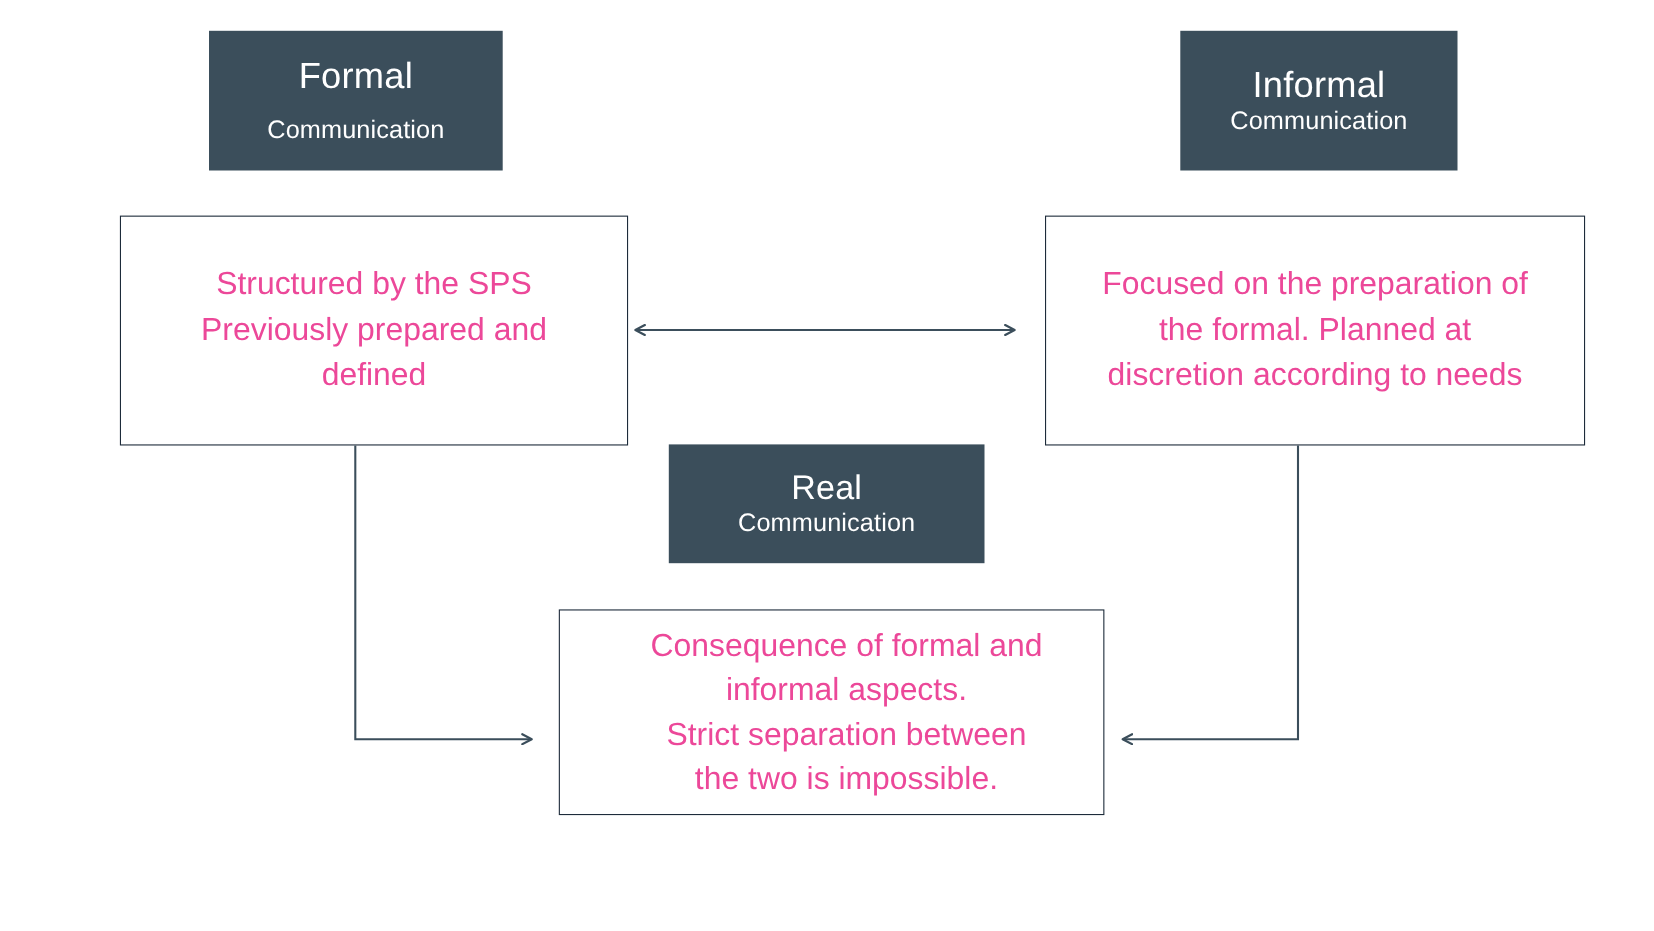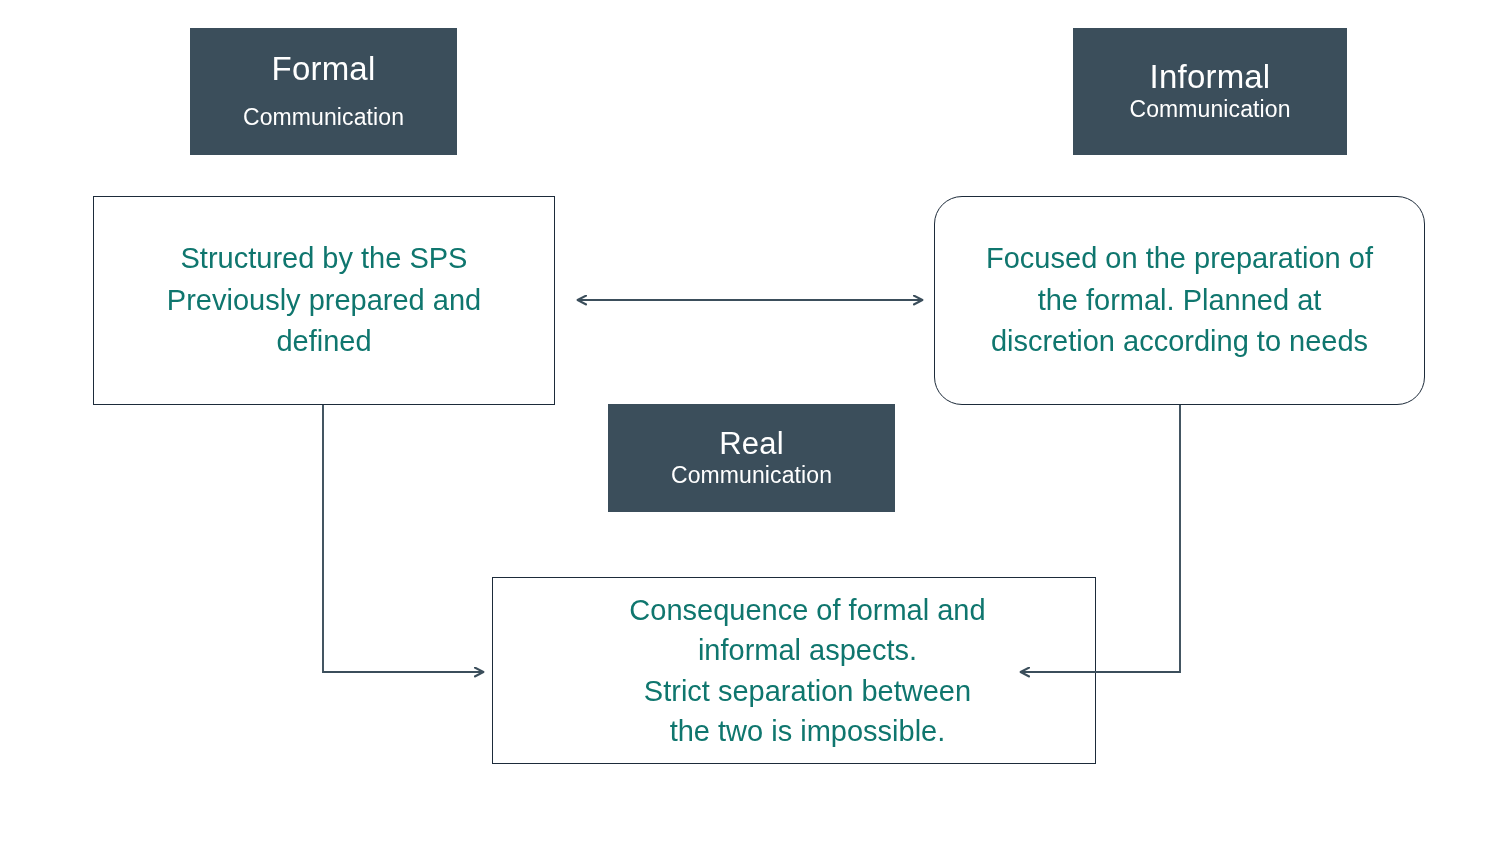--- a/index.html
+++ b/index.html
@@ -38,48 +38,49 @@
     font-size: 23px;
     line-height: 1.15;
     font-weight: 400;
     letter-spacing: .1px;
     white-space: nowrap;
     margin-top: 1px;
     text-align: right;
   }
 
   #hdr-formal   { left: 190px;  top: 28px;  width: 267px; height: 127px; gap: 16px; }
-  #hdr-informal { left: 1073px; top: 28px;  width: 274px; height: 127px; }
+  #hdr-informal { left: 1073px; top: 28px;  width: 252px; height: 127px; }
   #hdr-real     { left: 608px;  top: 404px; width: 287px; height: 108px; }
   #hdr-real .title { font-size: 31px; }
   #hdr-real .sub   { font-size: 23px; }
 
   
   .wbox {
     position: absolute;
     background: #ffffff;
     border: 1.4px solid #1d2b3a;
     box-sizing: border-box;
     display: flex;
     align-items: center;
     justify-content: center;
     text-align: center;
-    color: #0f766e;
+    color: #ec4899;
+    margin-left: 16px;
   }
   .wbox .body {
     font-size: 29px;
     line-height: 1.43;
     font-weight: 400;
     padding: 0 14px;
     white-space: pre-line;
   }
 
   #box-formal   { left: 93px;  top: 196px; width: 462px; height: 209px; }
-  #box-informal { left: 934px; top: 196px; width: 491px; height: 209px; border-radius: 28px; }
-  #box-real     { left: 492px; top: 577px; width: 604px; height: 187px; padding-left: 27px; }
+  #box-informal { left: 934px; top: 196px; width: 491px; height: 209px; }
+  #box-real     { left: 492px; top: 554px; width: 496px; height: 187px; padding-left: 27px; }
   #box-real .body { line-height: 1.39; }
 
   
   #connectors {
     position: absolute;
     left: 0;
     top: 0;
     width: 1504px;
     height: 846px;
     pointer-events: none;

